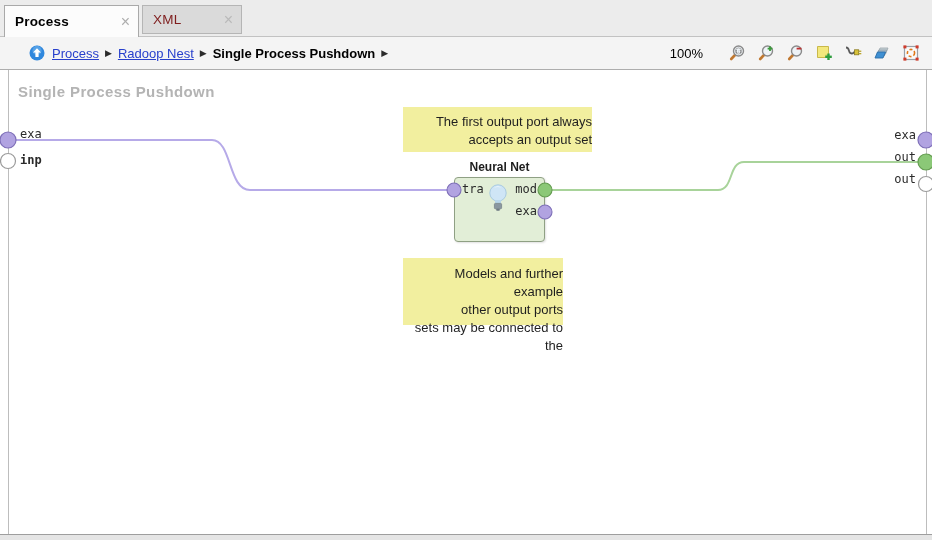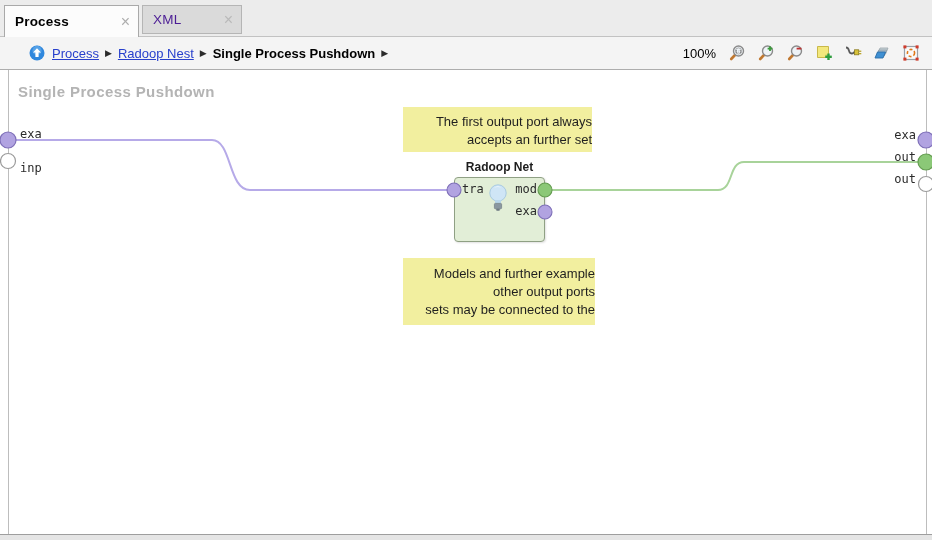--- a/index.html
+++ b/index.html
@@ -9,36 +9,36 @@
   
   .tabstrip{position:absolute;left:0;top:0;width:932px;height:36px;
     background:#ececec;border-bottom:1px solid #c2c2c2;}
   .tab{position:absolute;display:flex;align-items:center;box-sizing:border-box;}
   .tab-process{left:4px;top:5px;width:135px;height:32px;background:#fcfcfc;
     border:1px solid #a9a9a9;border-bottom:none;z-index:3;}
   .tab-xml{left:142px;top:5px;width:100px;height:29px;background:#dadada;
     border:1px solid #b5b5b5;}
   .tab-label{padding-left:10px;font-size:13.5px;color:#000;letter-spacing:.2px;}
   .tab-process .tab-label{font-weight:bold;}
-  .tab-xml .tab-label{color:#4c1d95;}
+  .tab-xml .tab-label{color:#7f1d1d;}
   .tab-close{margin-left:auto;margin-right:8px;color:#adadad;font-size:16px;
     line-height:14px;cursor:pointer;}
   .tab-xml .tab-close{color:#b9b9b9;}
 
   
   .crumbbar{position:absolute;left:0;top:37px;width:932px;height:32px;
     background:#f4f4f4;border-bottom:1px solid #adadad;display:flex;
     align-items:center;padding:0;z-index:2;}
   .navup{width:16px;height:16px;margin-left:29px;margin-right:7px;flex:0 0 auto;}
   .crumb-link{color:#2840cc;font-size:13px;text-decoration:underline;cursor:pointer;}
   .crumb-sep{font-size:9px;color:#2a2a2a;margin:0 6px;}
   .crumb-current{font-size:13px;font-weight:bold;color:#000;}
   .toolbar{margin-left:auto;display:flex;align-items:center;gap:11px;
     padding-right:12px;}
-  .zoomlevel{font-size:13px;color:#000;margin-right:1px;}
+  .zoomlevel{font-size:13px;color:#000;margin-right:14px;}
   .tbicon{width:18px;height:18px;display:inline-block;cursor:pointer;}
 
   
   .canvas{position:absolute;left:0;top:70px;width:932px;height:464px;background:#fff;}
   .wall{position:absolute;top:0;width:1px;height:464px;background:#bdbdbd;}
   .wall-left{left:8px;} .wall-right{left:926px;}
   .canvas-title{position:absolute;left:18px;top:13px;font-size:15px;font-weight:bold;
     color:#b4b4b4;letter-spacing:.4px;}
   .portlabel{position:absolute;font-family:"DejaVu Sans Mono",monospace;
     font-size:12px;color:#2a2a2a;line-height:9px;}
@@ -51,21 +51,21 @@
     box-sizing:border-box;background:#e2eed7;border:1px solid #8fa084;
     border-radius:4px;box-shadow:1px 1px 2px rgba(0,0,0,.12);cursor:move;}
   .op-title{position:absolute;left:429px;top:90px;width:141px;text-align:center;
     font-size:12px;font-weight:bold;color:#1d1d1d;}
   .op-bulb{position:absolute;left:487px;top:113px;}
 
   
   .note{position:absolute;background:#f2ef9f;color:#1f1f1f;font-size:13px;
     line-height:18px;text-align:right;cursor:default;}
   .note1{left:403px;top:37px;width:189px;height:45px;padding-top:6px;box-sizing:border-box;}
-  .note2{left:403px;top:188px;width:192px;height:67px;padding-top:7px;box-sizing:border-box;}
+  .note2{left:403px;top:188px;width:160px;height:67px;padding-top:7px;box-sizing:border-box;}
 
   
   .bottomstrip{position:absolute;left:0;top:534px;width:932px;height:6px;
     background:#e5e5e5;border-top:1px solid #9e9e9e;box-sizing:content-box;}
 </style>
 </head>
 <body>
 
 <div class="screen">
 
@@ -157,36 +157,36 @@
     </div>
   </div>
 
   <div class="canvas">
     <div class="wall wall-left"></div>
     <div class="wall wall-right"></div>
 
     <div class="canvas-title">Single Process Pushdown</div>
 
     <span class="portlabel" style="left:20px;top:60px;">exa</span>
-    <span class="portlabel" style="left:20px;top:94px;">inp</span>
+    <span class="portlabel" style="left:20px;top:86px;font-weight:bold;">inp</span>
     <span class="portlabel pl-right" style="left:880px;top:61px;">exa</span>
     <span class="portlabel pl-right" style="left:880px;top:83px;">out</span>
     <span class="portlabel pl-right" style="left:880px;top:105px;">out</span>
 
     <div class="note note1">
       <div>The first output port always</div>
-      <div>accepts an further set</div>
+      <div>accepts an output set</div>
     </div>
     <div class="note note2">
       <div>Models and further example</div>
       <div>other output ports</div>
       <div>sets may be connected to the</div>
     </div>
 
-    <div class="op-title">Radoop Net</div>
+    <div class="op-title">Neural Net</div>
     <div class="operator"></div>
     <span class="op-bulb">
       <svg width="22" height="30" viewBox="0 0 22 30">
         <circle cx="11" cy="10" r="8.2" fill="#cfe5f6" stroke="#9cc2de" stroke-width="0.8"></circle>
         <path d="M7 5 a5.5 5.5 0 0 1 7 -0.5 a8 8 0 0 0 -7 0.5" fill="#eef7fd"></path>
         <rect x="8" y="17" width="6" height="3.4" fill="#b9d7eb"></rect>
         <rect x="7.4" y="20.4" width="7.2" height="5.4" rx="1" fill="#8a97a0" stroke="#6e7a82" stroke-width="0.7"></rect>
         <rect x="9.2" y="25.8" width="3.6" height="2" rx="0.8" fill="#6e7a82"></rect>
       </svg>
     </span>

